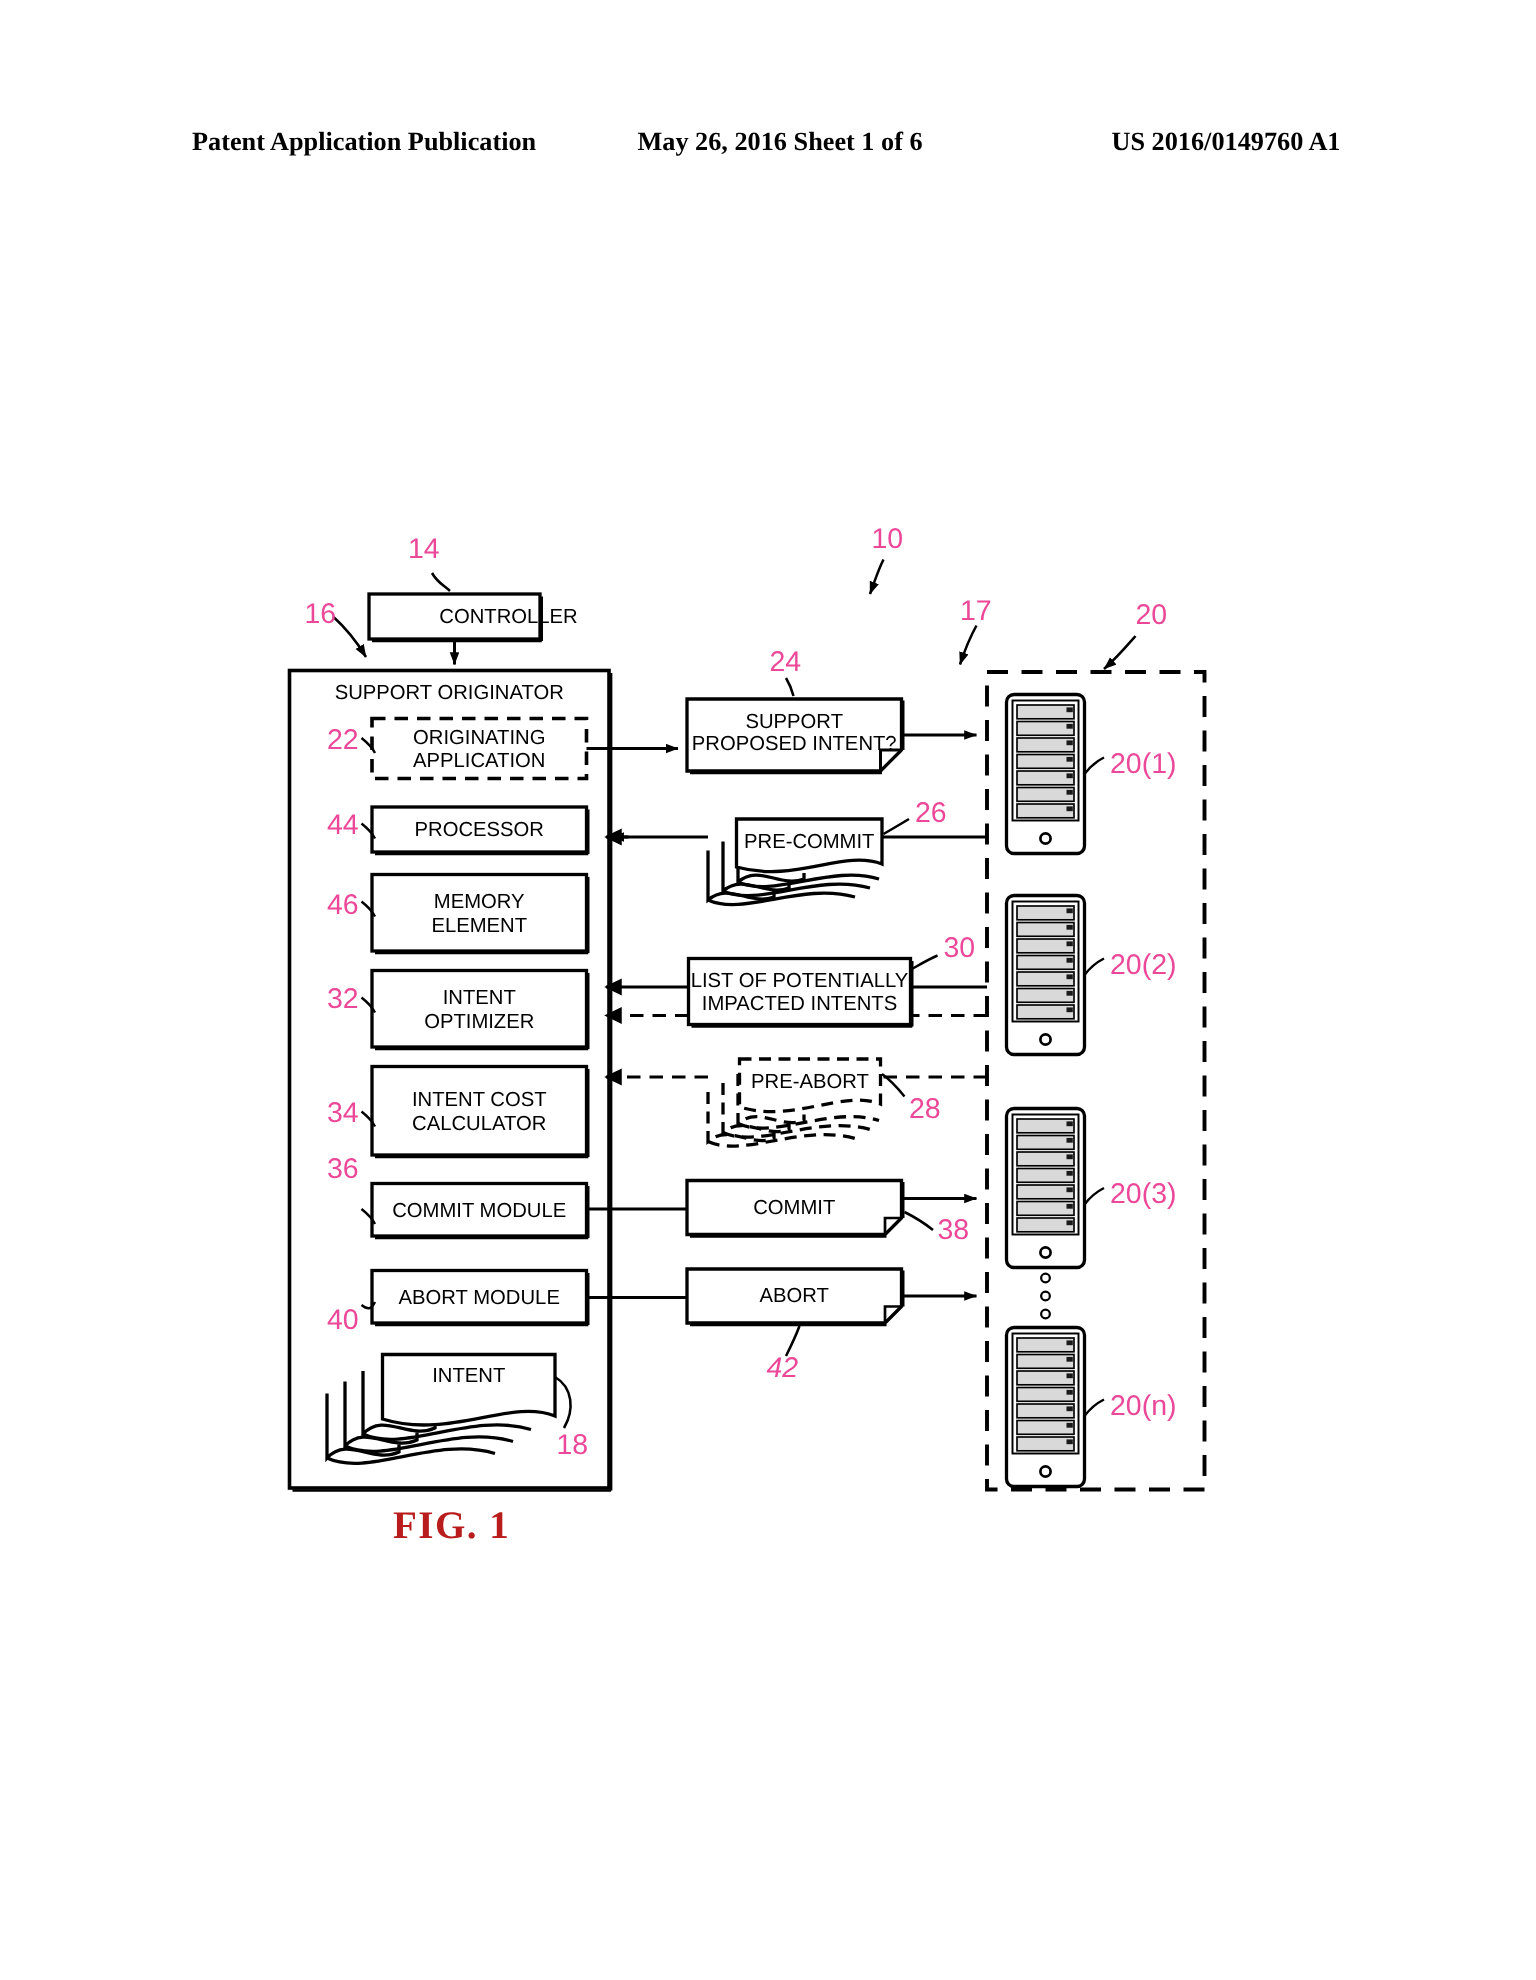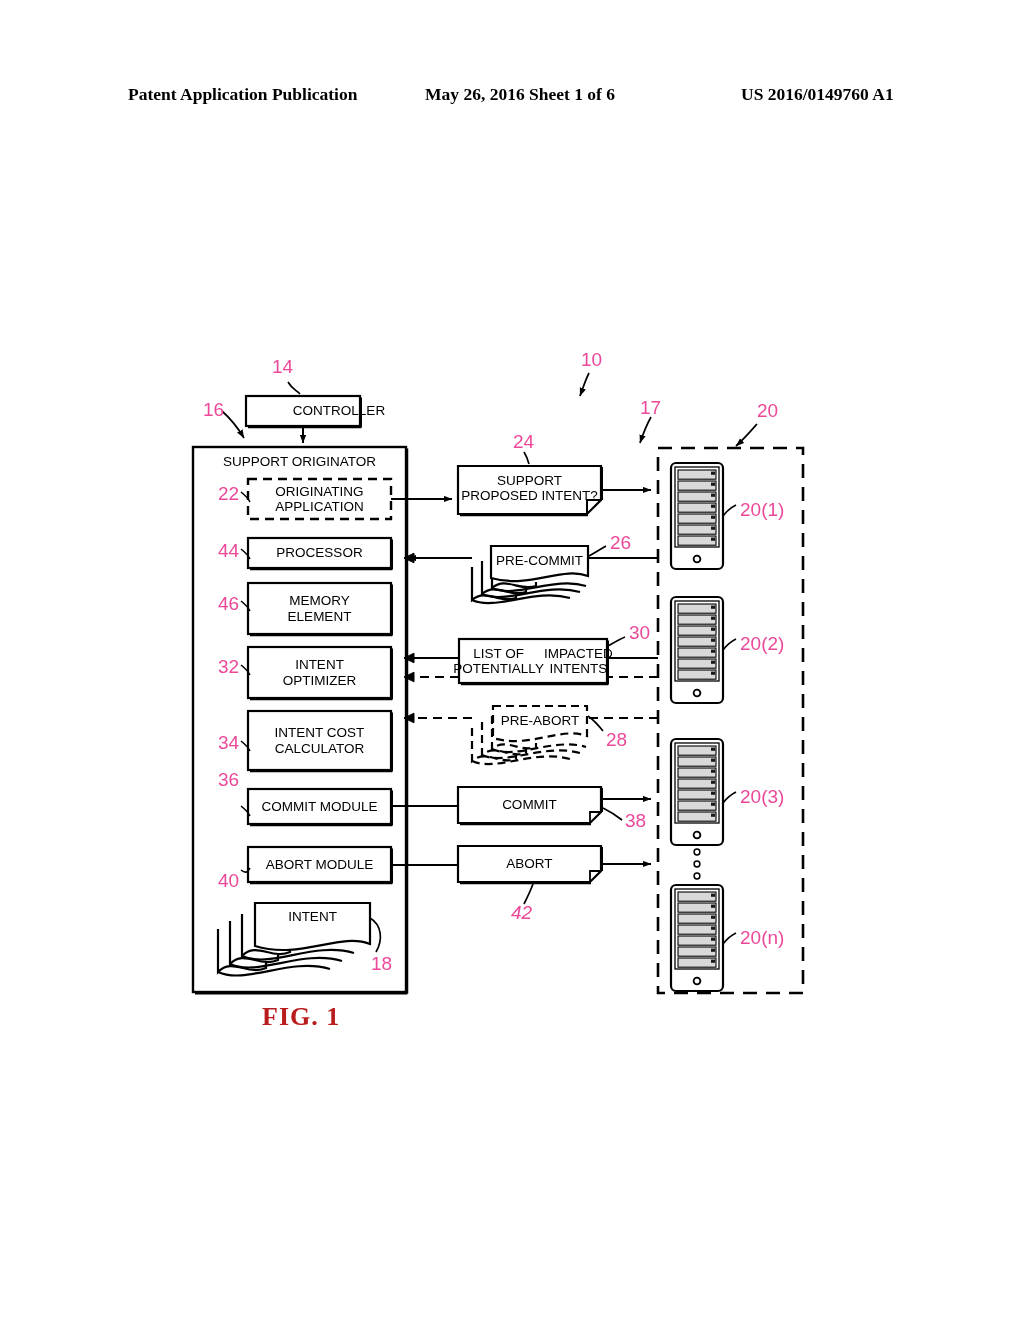--- a/index.html
+++ b/index.html
@@ -410,21 +410,21 @@
 
 <div class="boxtext" style="left:255px; top:903px; width:115px; height:28px;">INTENT</div>
 
 <div class="boxtext" style="left:458px; top:466px; width:143px; height:44px; flex-direction:column;">
   <span>SUPPORT</span>
   <span>PROPOSED INTENT?</span>
 </div>
 
 <div class="boxtext" style="left:491px; top:546px; width:97px; height:30px;">PRE-COMMIT</div>
 
-<div class="boxtext" style="left:459px; top:639px; width:148px; height:44px; flex-direction:row;">
+<div class="boxtext" style="left:459px; top:639px; width:148px; height:44px; flex-direction:column;">
   <span>LIST OF POTENTIALLY</span>
   <span>IMPACTED INTENTS</span>
 </div>
 
 <div class="boxtext" style="left:493px; top:706px; width:94px; height:30px;">PRE-ABORT</div>
 
 <div class="boxtext" style="left:458px; top:787px; width:143px; height:36px;">COMMIT</div>
 
 <div class="boxtext" style="left:458px; top:846px; width:143px; height:36px;text-align:center;">ABORT</div>
 

